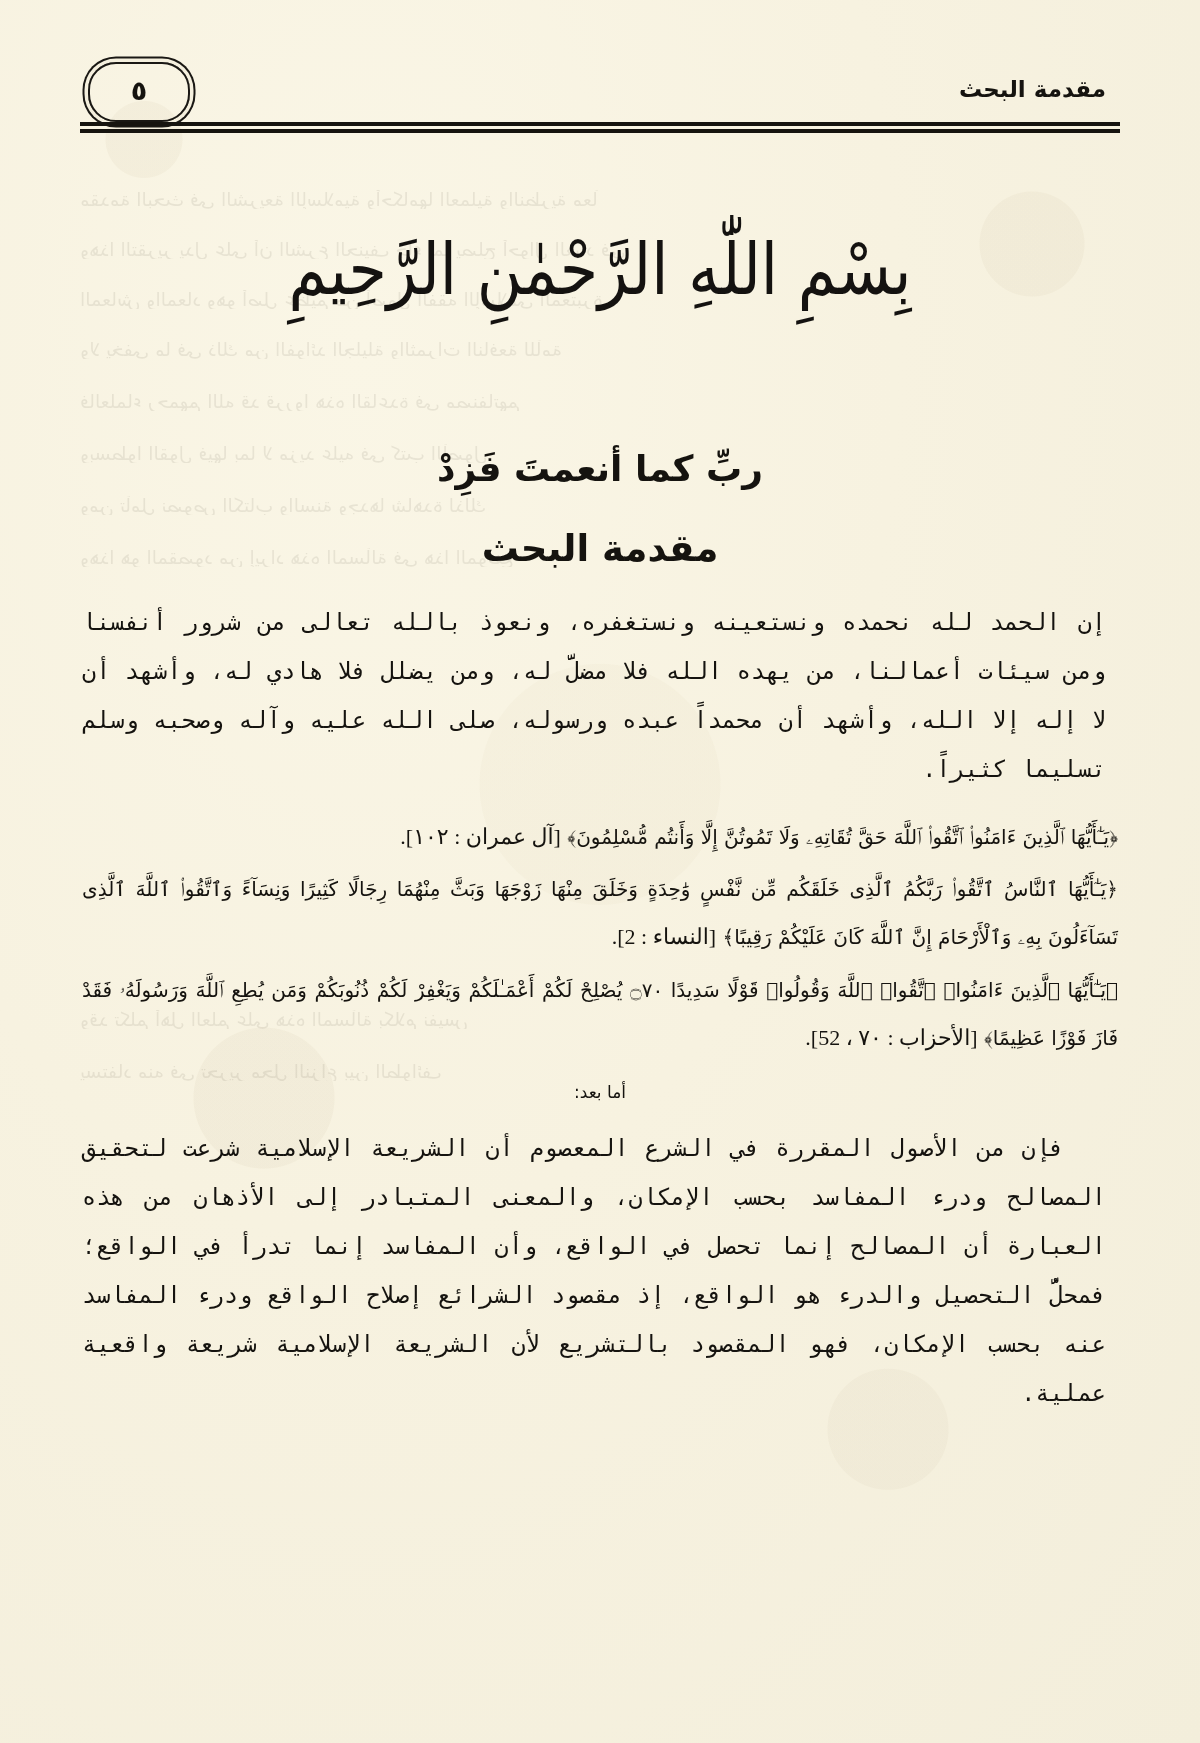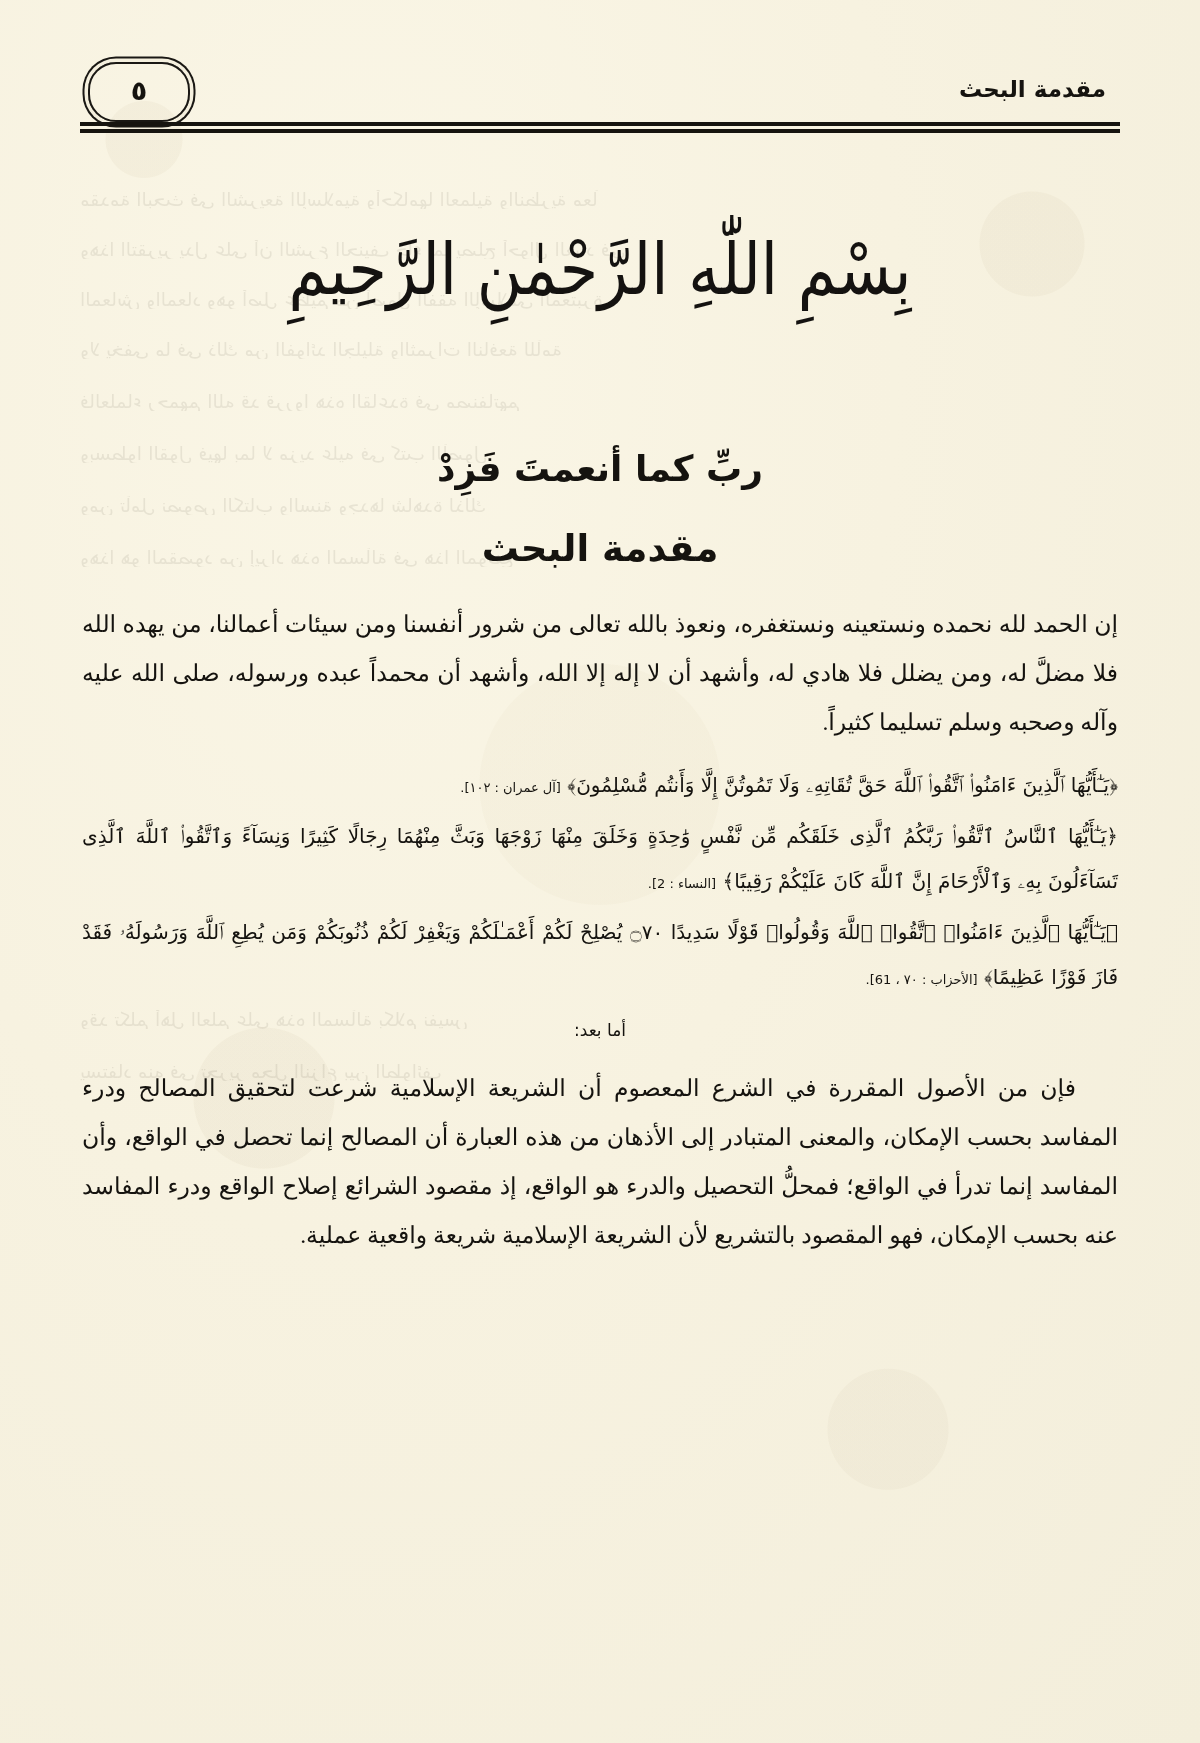--- a/index.html
+++ b/index.html
@@ -139,40 +139,41 @@
 
   
   .body {
     position: absolute;
     top: 600px;
     left: 82px;
     right: 82px;
     bottom: 40px;
   }
   p.para {
-    margin: 0 0 4px 0;
+    margin: 0 12px 4px 0;
     font-size: 23.5px;
     line-height: 2.08;
     text-align: justify;
     text-justify: inter-word;
-    font-family: Liberation Serif, serif;
+    font-family: Liberation Mono, monospace;
     font-weight: 400;
   }
   p.para.first { margin-bottom: 16px; }
   p.para.indent { text-indent: 42px; }
 
   .verse {
     margin: 0 0 6px 0;
     font-size: 20px;
     line-height: 2.25;
     text-align: justify;
     font-family: "DejaVu Sans", "Liberation Serif", serif;
   }
   .verse .ref {
-    font-size: 13px;
+    font-size: 22px;
+    font-family: Liberation Serif, serif;
   }
   .ammabad {
     margin: 14px 0 18px 0;
     font-size: 17px;
     line-height: 1.9;
     text-align: center;
     font-family: "DejaVu Sans", "Liberation Serif", serif;
   }
   .gap-sm { height: 10px; }
 </style>
@@ -219,21 +220,21 @@
       <span class="ref">[آل عمران : ١٠٢].</span>
     </p>
 
     <p class="verse">
       <span>﴿يَـٰٓأَيُّهَا ٱلنَّاسُ ٱتَّقُوا۟ رَبَّكُمُ ٱلَّذِى خَلَقَكُم مِّن نَّفْسٍ وَٰحِدَةٍ وَخَلَقَ مِنْهَا زَوْجَهَا وَبَثَّ مِنْهُمَا رِجَالًا كَثِيرًا وَنِسَآءً وَٱتَّقُوا۟ ٱللَّهَ ٱلَّذِى تَسَآءَلُونَ بِهِۦ وَٱلْأَرْحَامَ إِنَّ ٱللَّهَ كَانَ عَلَيْكُمْ رَقِيبًا﴾</span>
       <span class="ref">[النساء : 2].</span>
     </p>
 
     <p class="verse">
       <span>﴿يَـٰٓأَيُّهَا ٱلَّذِينَ ءَامَنُوا۟ ٱتَّقُوا۟ ٱللَّهَ وَقُولُوا۟ قَوْلًا سَدِيدًا ۝٧٠ يُصْلِحْ لَكُمْ أَعْمَـٰلَكُمْ وَيَغْفِرْ لَكُمْ ذُنُوبَكُمْ وَمَن يُطِعِ ٱللَّهَ وَرَسُولَهُۥ فَقَدْ فَازَ فَوْزًا عَظِيمًا﴾</span>
-      <span class="ref">[الأحزاب : ٧٠ ، 61].</span>
+      <span class="ref">[الأحزاب : ٧٠ ، 52].</span>
     </p>
 
     <p class="ammabad">أما بعد:</p>
 
     <p class="para indent">فإن من الأصول المقررة في الشرع المعصوم أن الشريعة الإسلامية شرعت لتحقيق المصالح ودرء المفاسد بحسب الإمكان، والمعنى المتبادر إلى الأذهان من هذه العبارة أن المصالح إنما تحصل في الواقع، وأن المفاسد إنما تدرأ في الواقع؛ فمحلُّ التحصيل والدرء هو الواقع، إذ مقصود الشرائع إصلاح الواقع ودرء المفاسد عنه بحسب الإمكان، فهو المقصود بالتشريع لأن الشريعة الإسلامية شريعة واقعية عملية.</p>
 
     <div class="gap-sm"></div>
 
 
   </div>

